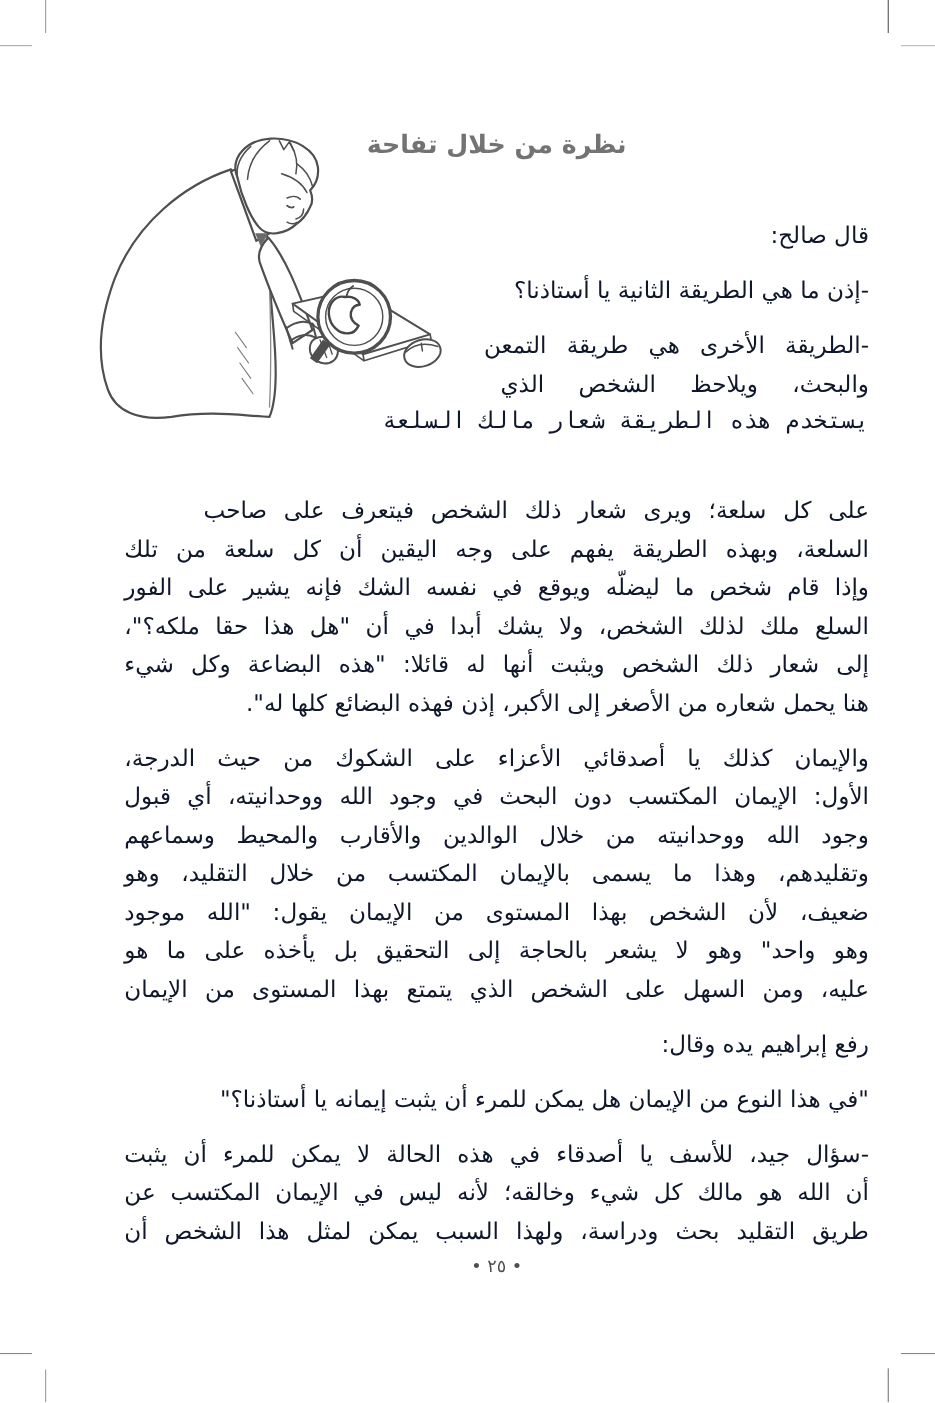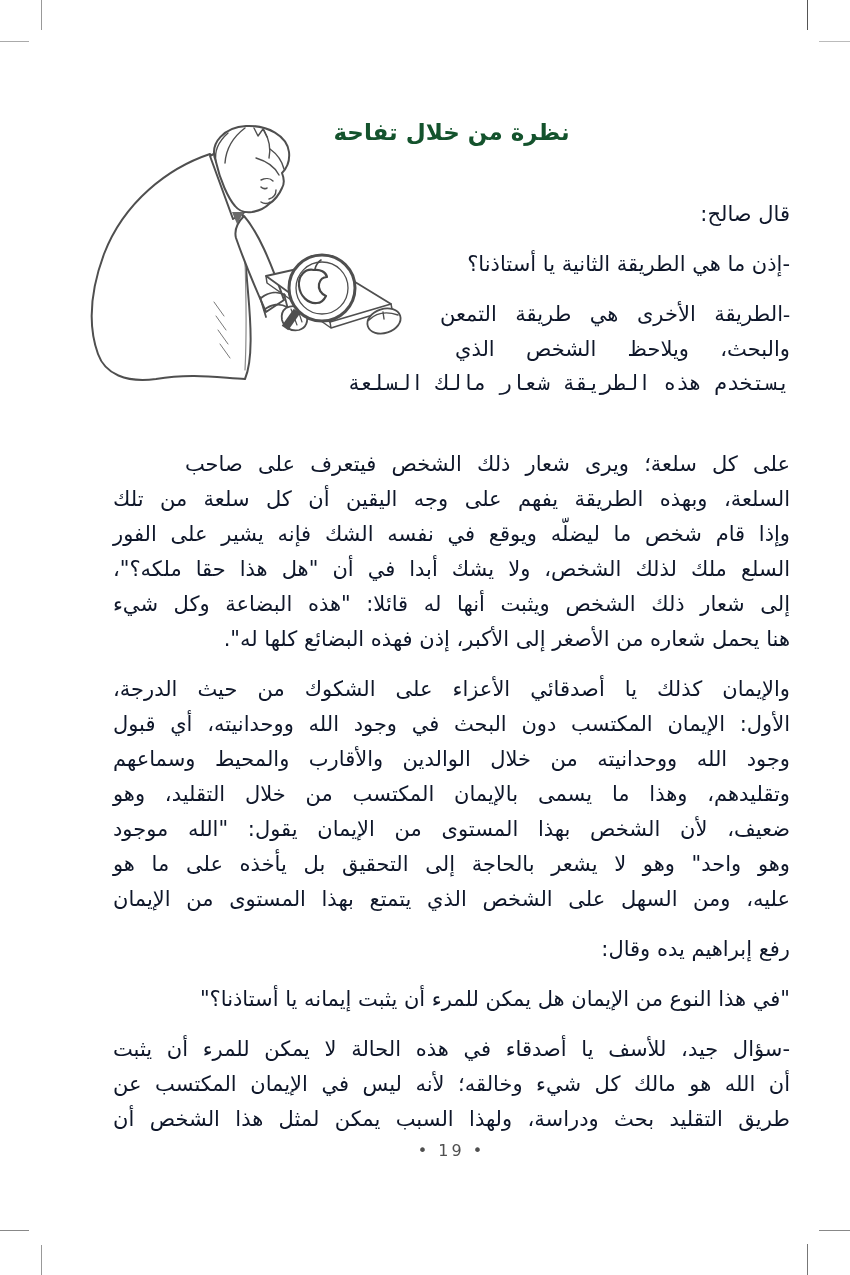--- a/index.html
+++ b/index.html
@@ -16,33 +16,33 @@
   .mk-tr-v { left:807px; top:0; background:#555555; }
   .mk-tr-h { left:819px; top:41px; width:31px; background:#bbbbbb; }
   .mk-bl-h { left:0; top:1230px; width:29px; background:#888888; }
   .mk-bl-v { left:41px; top:1245px; }
   .mk-br-h { left:819px; top:1230px; width:31px; background:#888888; }
   .mk-br-v { left:807px; top:1244px; height:31px; background:#777777; }
 
   .title {
     position:absolute; left:113px; top:119px; width:677px;
     direction:rtl; text-align:center;
-    font-size:23px; font-weight:bold; color:#14532d;
+    font-size:23px; font-weight:bold; color:#737373;
   }
 
   .illus { position:absolute; left:58px; top:120px; width:348px; height:268px; }
 
   .textcol { position:absolute; left:113px; top:197px; width:677px; }
   .para { margin:0 0 15px 0; }
   .ln {
     direction:rtl; text-align:right; white-space:nowrap;
     height:35px; line-height:35px; font-size:21px; color:#0f172a;
   }
   .j { text-align:justify; text-align-last:justify; text-justify:inter-word; }
-  .in1 { margin-left:327px;font-family:Liberation Serif, serif; }
+  .in1 { margin-left:327px; }
   .in2 { margin-left:342px; }
   .in3 { margin-left:307px;font-family:Liberation Mono, monospace; }
   .in4 { margin-left:72px;margin-top:45px; }
 
   .pagenum {
     position:absolute; left:113px; top:1141px; width:677px;
     direction:rtl; text-align:center; font-size:16px; color:#4f4f4f;
     letter-spacing:3px;
   }
 </style>
@@ -172,15 +172,15 @@
     </div>
 
     <div class="para">
       <div class="ln j">-سؤال جيد، للأسف يا أصدقاء في هذه الحالة لا يمكن للمرء أن يثبت</div>
       <div class="ln j">أن الله هو مالك كل شيء وخالقه؛ لأنه ليس في الإيمان المكتسب عن</div>
       <div class="ln j">طريق التقليد بحث ودراسة، ولهذا السبب يمكن لمثل هذا الشخص أن</div>
     </div>
 
   </div>
 
-  <div class="pagenum">• 19 •</div>
+  <div class="pagenum">• ٢٥ •</div>
 
 </div>
 
 </body></html>

